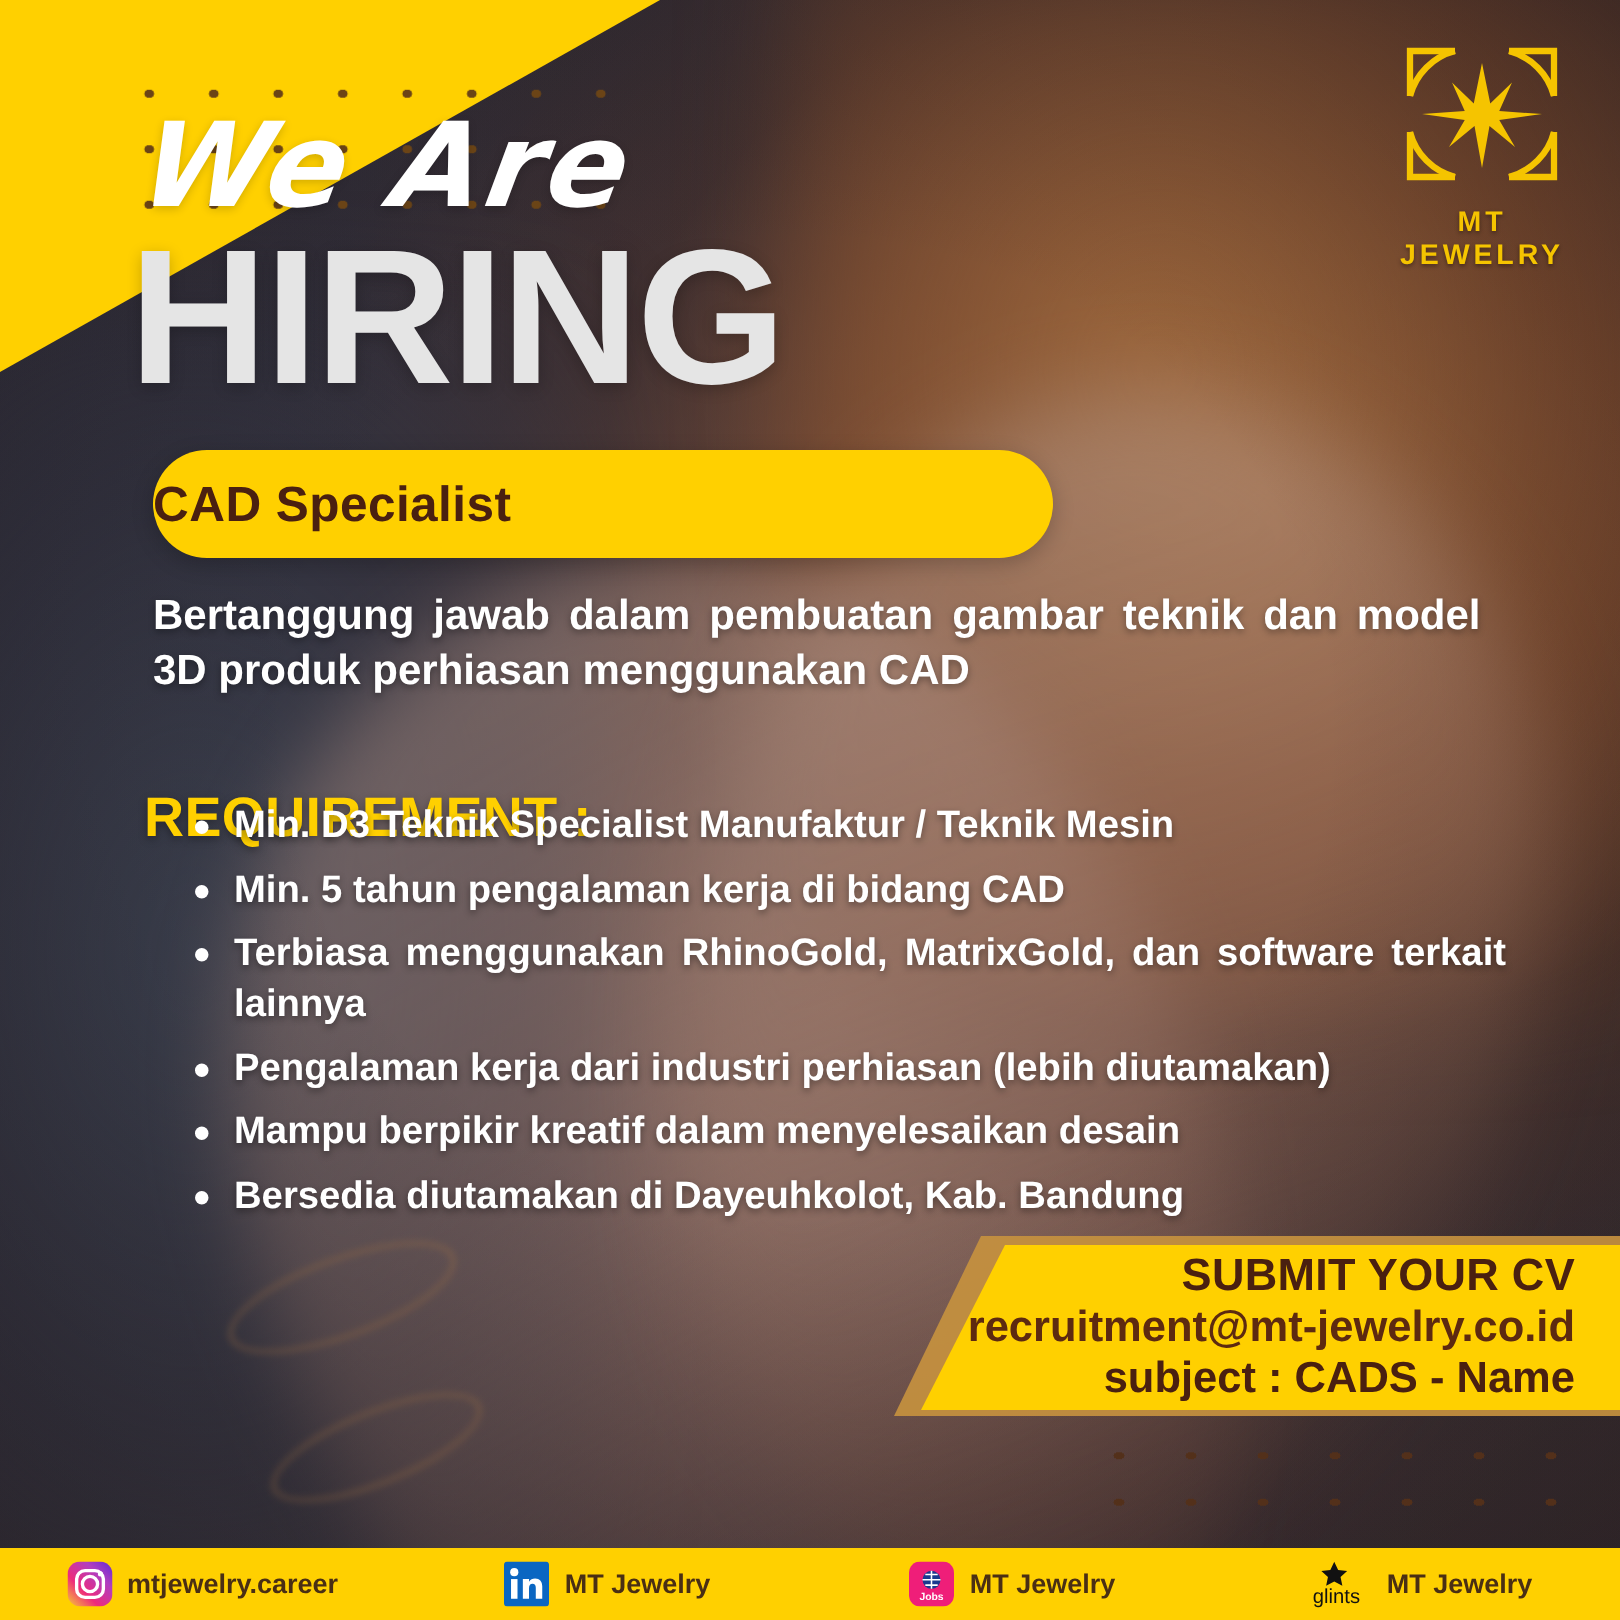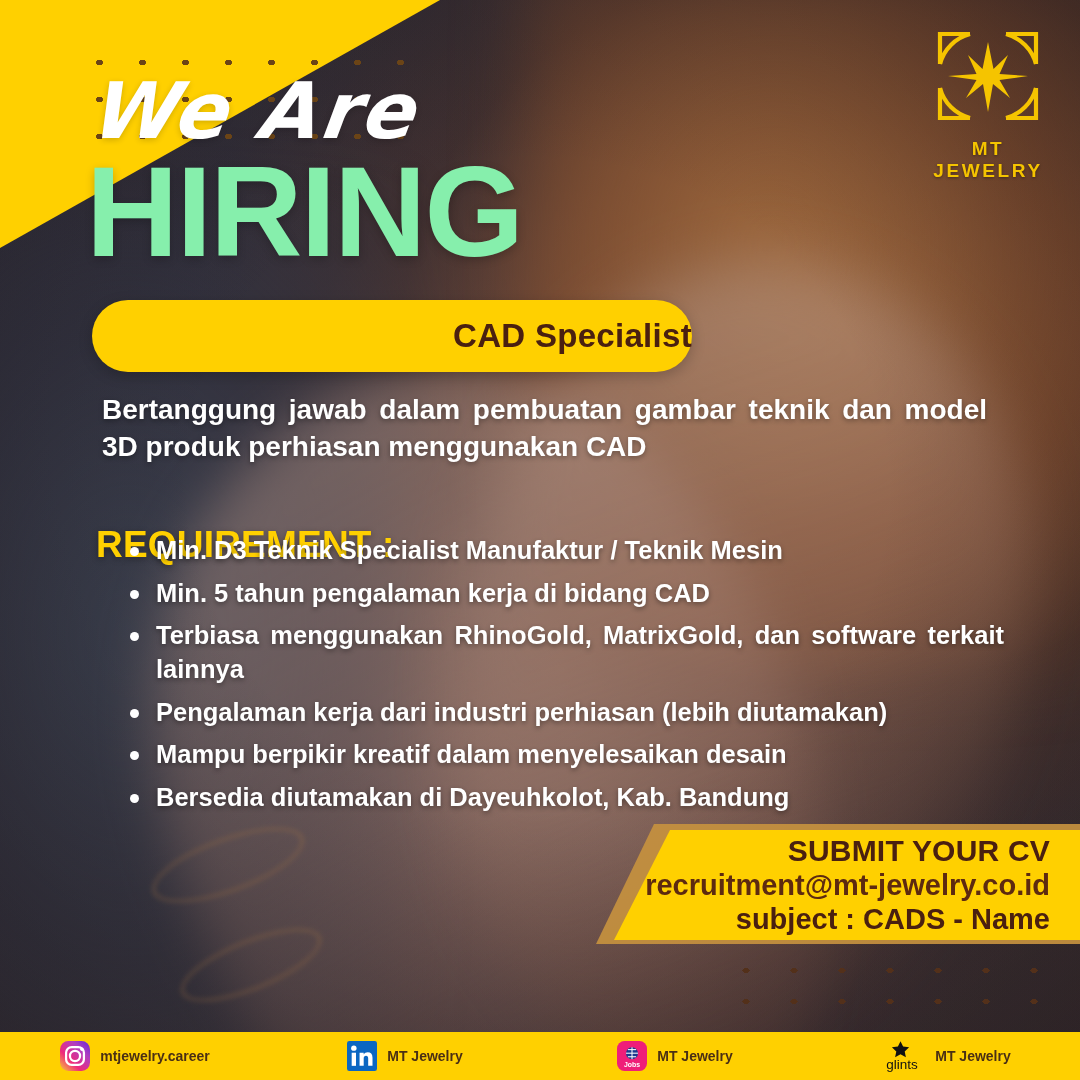--- a/index.html
+++ b/index.html
@@ -102,45 +102,45 @@
     color:#ffffff;
     transform:skewX(-10deg);
     text-shadow:0 2px 6px rgba(0,0,0,0.18);
     line-height:1;
   }
   .hiring {
     position:absolute; left:86px; top:148px;
     font-family:"Liberation Sans", sans-serif;
     font-size:128px; font-weight:700;
     letter-spacing:-2px;
-    color:#86efac;
+    color:#e5e5e5;
     line-height:1;
     text-shadow:0 3px 10px rgba(0,0,0,0.22);
   }
 
   
   .logo-wrap {
     position:absolute; right:22px; top:22px;
     width:140px; text-align:center;
   }
   .logo-mark { width:128px; height:112px; margin:0 auto; display:block; }
   .logo-text {
     margin-top:4px;
     font-size:19px; font-weight:700;
     letter-spacing:2.6px;
     color:#f5c400;
     text-shadow:0 1px 3px rgba(0,0,0,0.4);
   }
 
   
   .job-pill {
-    position:absolute; left:92px; top:300px;
+    position:absolute; left:102px; top:300px;
     width:600px; height:72px;
     border-radius:40px;
-    display:flex; align-items:center; justify-content:flex-end;
+    display:flex; align-items:center; justify-content:flex-start;
     box-shadow:0 4px 14px rgba(0,0,0,0.22);
   }
   .job-pill-label {
     font-size:33px; font-weight:700;
     color:#4a2010;
     letter-spacing:0.3px;
   }
 
   
   .job-desc {
@@ -224,21 +224,21 @@
     width:1080px; height:48px;
     display:flex; align-items:center;
   }
   .footer-item {
     display:flex; align-items:center;
     gap:10px;
     flex:1;
     justify-content:center;
   }
   .footer-label {
-    font-size:14px; font-weight:700;
+    font-size:18px; font-weight:700;
     color:#4a2f14;
     white-space:nowrap;
   }
   .fi-icon { width:30px; height:30px; flex:0 0 auto; display:block; }
   .glints-icon { width:46px; height:32px; flex:0 0 auto; display:block; }
 </style>
 </head>
 <body>
 
 <div id="poster">

